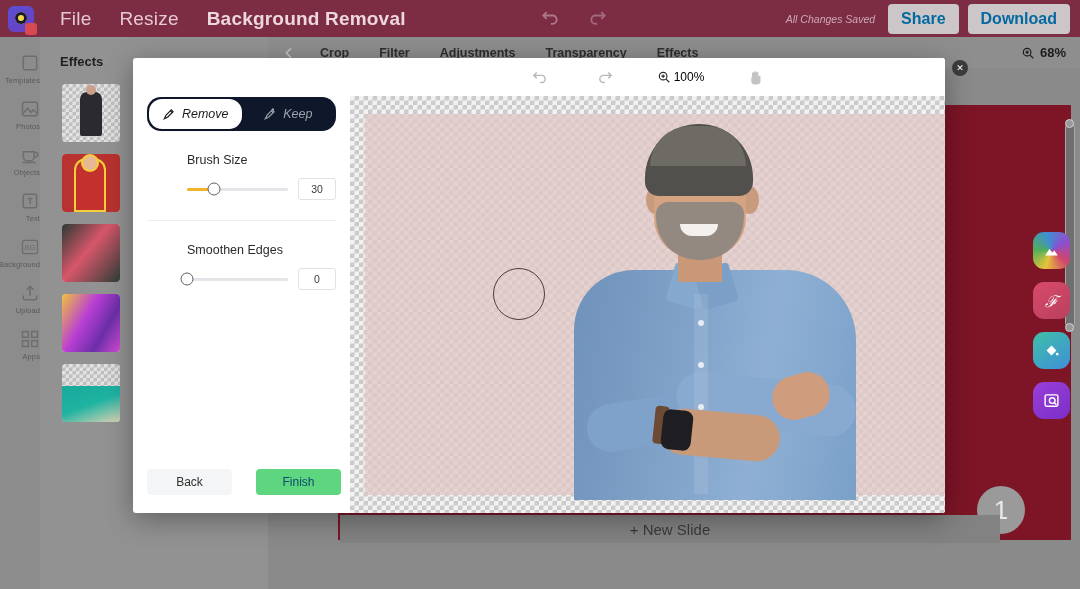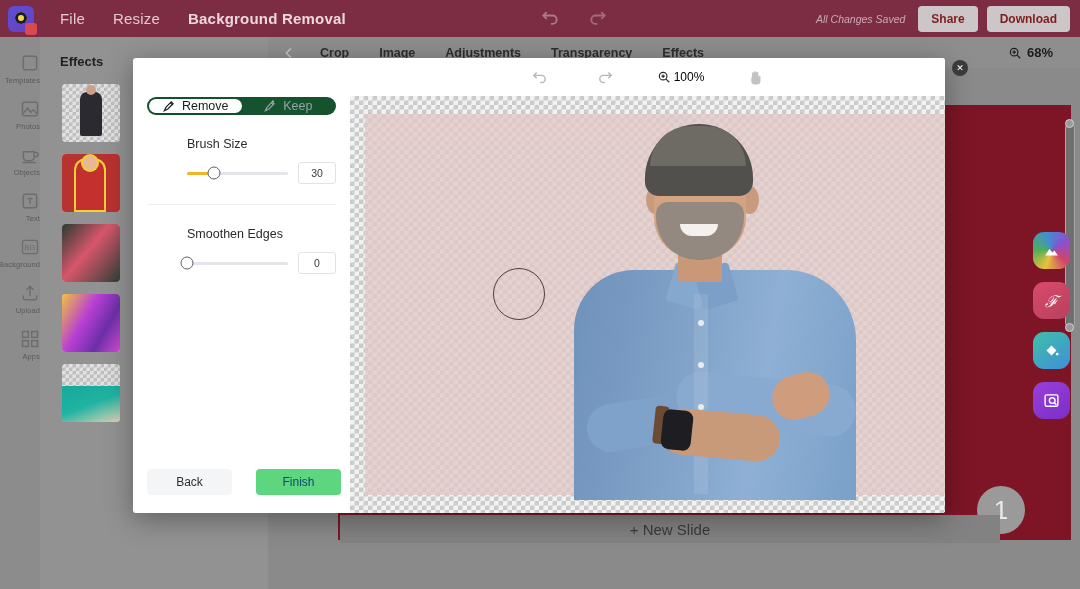--- a/index.html
+++ b/index.html
@@ -28,47 +28,47 @@
   .logo::before{
     content:""; position:absolute; left:7px; top:6px; width:12px;height:12px;border-radius:50%;
     background:#f6d84a; box-shadow: inset 0 0 0 3px #1a1a2e;
   }
   .logo::after{
     content:""; position:absolute; right:-3px; bottom:-3px; width:12px;height:12px;border-radius:3px;
     background:#d84a52;
   }
   .topmenu { display:flex; align-items:center; gap:28px; margin-left:26px; z-index:2;}
   .topmenu span {
-    color: #e6c9d3; font-size: 15px; letter-spacing:.2px;text-align:center;
+    color: #e6c9d3; font-size: 19px; letter-spacing:.2px;text-align:center;
   }
   .topmenu span.strong { font-weight:600; color:#eed6de; }
   .top-undo-redo{
     position:absolute; left:540px; top:8px; display:flex; gap:28px; z-index:2;
   }
   .top-undo-redo .ic{ width:20px;height:20px;opacity:.5;}
   .topright {
     position:absolute; right:10px; top:0; height:37px; display:flex; align-items:center; gap:9px; z-index:2;
   }
   .saved { font-size:10.5px; font-style:italic; color:#cdaab8; margin-right:4px;}
   .tbtn {
-    background:#ccc6c8; color:#7f1d1d; border:none; border-radius:4px;
-    font-size:12px; font-weight:600; padding:6px 13px; cursor:pointer;
+    background:#ccc6c8; color:#0369a1; border:none; border-radius:4px;
+    font-size:16px; font-weight:600; padding:6px 13px; cursor:pointer;
     font-family:"Liberation Sans", sans-serif;
   }
 
   
   .subbar{
     position:absolute; top:37px; left:0; width:1080px; height:31px;
     background:#8e8e8e;
     display:flex; align-items:center;
   }
   .subtabs{ position:absolute; left:320px; display:flex; gap:30px; }
   .subtabs span{ font-size:12.5px; font-weight:700; color:#2e2e2e; cursor:pointer;}
   .subbar .zoomright{
-    position:absolute; right:27px; display:flex; align-items:center; gap:5px;
+    position:absolute; right:14px; display:flex; align-items:center; gap:5px;
     font-size:13px; font-weight:700; color:#1c1c1c;
   }
   .chev-left{
     position:absolute; left:281px; width:16px;height:16px; opacity:.45;
   }
 
   
   .rail{
     position:absolute; top:37px; left:0; width:40px; height:552px;
     background:#8c8c8c;
@@ -150,22 +150,22 @@
     position:absolute; left:133px; top:58px; width:812px; height:455px;
     background:#fff; border-radius:3px; box-shadow:0 6px 28px rgba(0,0,0,.35);
     display:flex; overflow:hidden;
   }
   .modal-left{ width:217px; position:relative; padding:22px 0 0 0; }
   .modal-right{ flex:1; position:relative; background:#fff; }
 
   .m-title{ font-size:15px; font-weight:700; color:#1d1d1d; padding-left:16px; }
 
   .seg{
-    margin:17px 14px 0 14px; height:18px; background:#14532d; border-radius:14px;
-    display:flex; padding:2px;
+    margin:17px 14px 0 14px; height:34px; background:#0f172a; border-radius:14px;
+    display:flex; padding:2px;font-style:italic;
   }
   .seg-btn{
     flex:1; display:flex; align-items:center; justify-content:center; gap:6px;
     font-size:12.5px; border-radius:13px; cursor:pointer; color:#9aa1ab;
   }
   .seg-btn.active{ background:#fff; color:#1d1d1d; box-shadow:0 1px 3px rgba(0,0,0,.14);}
 
   .ctrl{ padding:0 14px;margin-left:40px; }
   .ctrl-label{ font-size:12.5px; color:#2a2a2a; margin:22px 0 11px 0;}
   .ctrl-row{ display:flex; align-items:center; gap:10px;}
@@ -273,21 +273,21 @@
       <button class="tbtn">Download</button>
     </div>
   </div>
 
   <div class="subbar">
     <svg class="chev-left" viewBox="0 0 24 24" fill="none" stroke="#fff" stroke-width="2.5">
         <path d="M15 5l-7 7 7 7"></path>
       </svg>
     <div class="subtabs">
       <span>Crop</span>
-      <span>Image</span>
+      <span>Filter</span>
       <span>Adjustments</span>
       <span>Transparency</span>
       <span>Effects</span>
     </div>
     <div class="zoomright">
       <svg width="14" height="14" viewBox="0 0 24 24" fill="none" stroke="#1c1c1c" stroke-width="2">
         <circle cx="10.5" cy="10.5" r="6.5"></circle>
           <path d="M15.5 15.5L21 21M7.5 10.5h6M10.5 7.5v6"></path>
       </svg>
       <span>68%</span>

